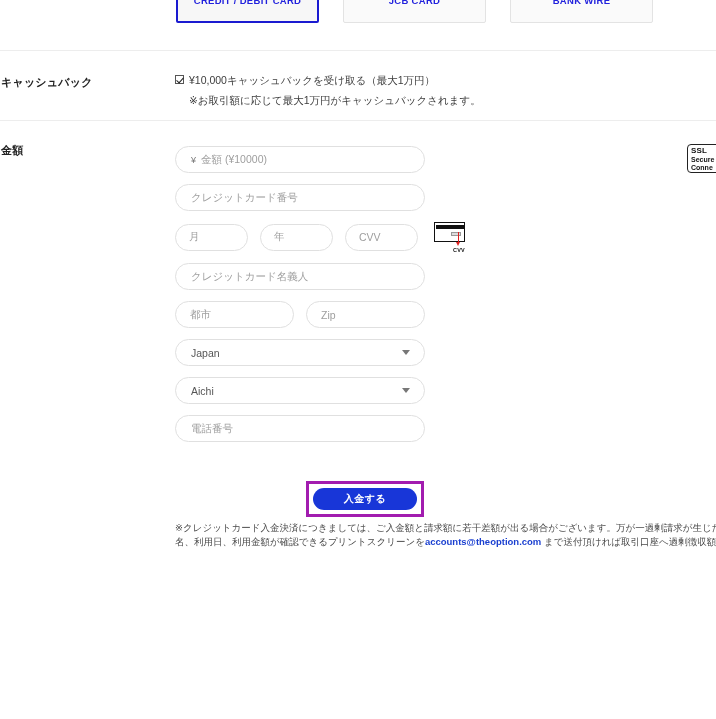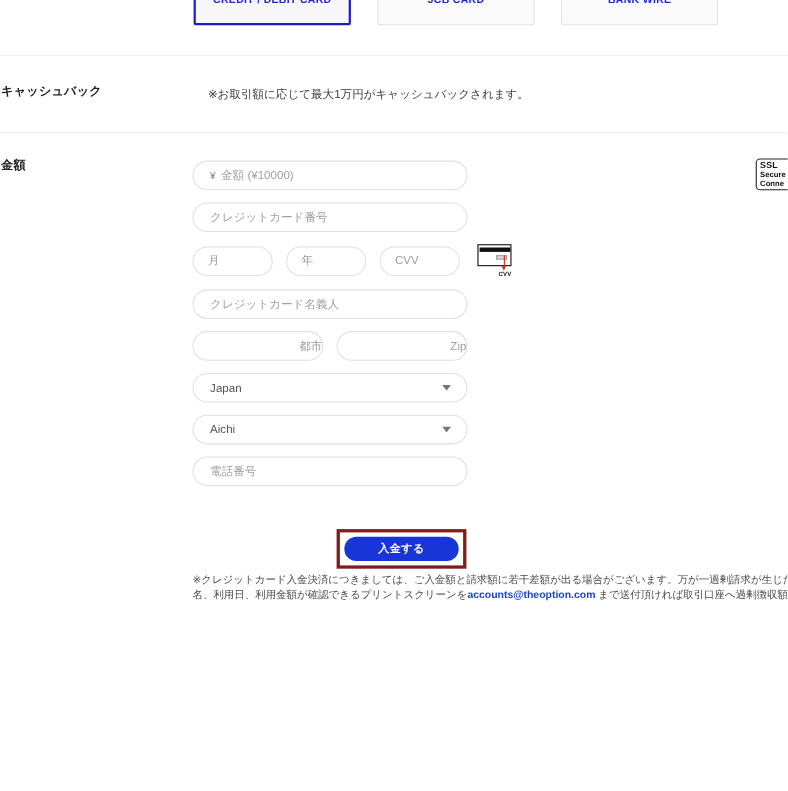--- a/index.html
+++ b/index.html
@@ -149,21 +149,21 @@
     margin-bottom: 11px;
     align-items: center;
   }
   .row-triple .field { width: 74px; margin-bottom: 0; padding-left: 13px; }
 
   .row-double {
     display: flex;
     gap: 12px;
     margin-bottom: 11px;
   }
-  .row-double .field { width: 119px; margin-bottom: 0; padding-left: 14px; justify-content: flex-end; }
+  .row-double .field { width: 119px; margin-bottom: 0; padding-left: 14px; }
 
   .select-field {
     width: 250px;
     height: 27px;
     border: 1px solid #e0e0e0;
     border-radius: 14px;
     background: #ffffff;
     display: flex;
     align-items: center;
     padding: 0 14px 0 15px;
@@ -241,21 +241,21 @@
     letter-spacing: 0.2px;
   }
 
   
   .submit-wrap {
     position: absolute;
     left: 306px;
     top: 481px;
     width: 118px;
     height: 36px;
-    border: 3px solid #7f1d1d;
+    border: 3px solid #a21caf;
     display: flex;
     align-items: center;
     justify-content: center;
     background: transparent;
   }
   .submit-btn {
     width: 104px;
     height: 22px;
     border-radius: 11px;
     background: #1836d8;
@@ -330,20 +330,24 @@
   <div class="tab">
     <span>BANK WIRE</span>
   </div>
 </div>
 
 <div class="divider" id="divider-1"></div>
 
 <div class="row-label" id="cashback-label">キャッシュバック</div>
 
 <div class="cashback-block">
+  <div class="cashback-line1">
+    <span class="cb-check"></span>
+    <span>¥10,000キャッシュバックを受け取る（最大1万円）</span>
+  </div>
   <div class="cashback-note">※お取引額に応じて最大1万円がキャッシュバックされます。</div>
 </div>
 
 <div class="divider" id="divider-2"></div>
 
 <div class="row-label" id="amount-label">金額</div>
 
 <div class="form-area">
 
   <div class="field">

